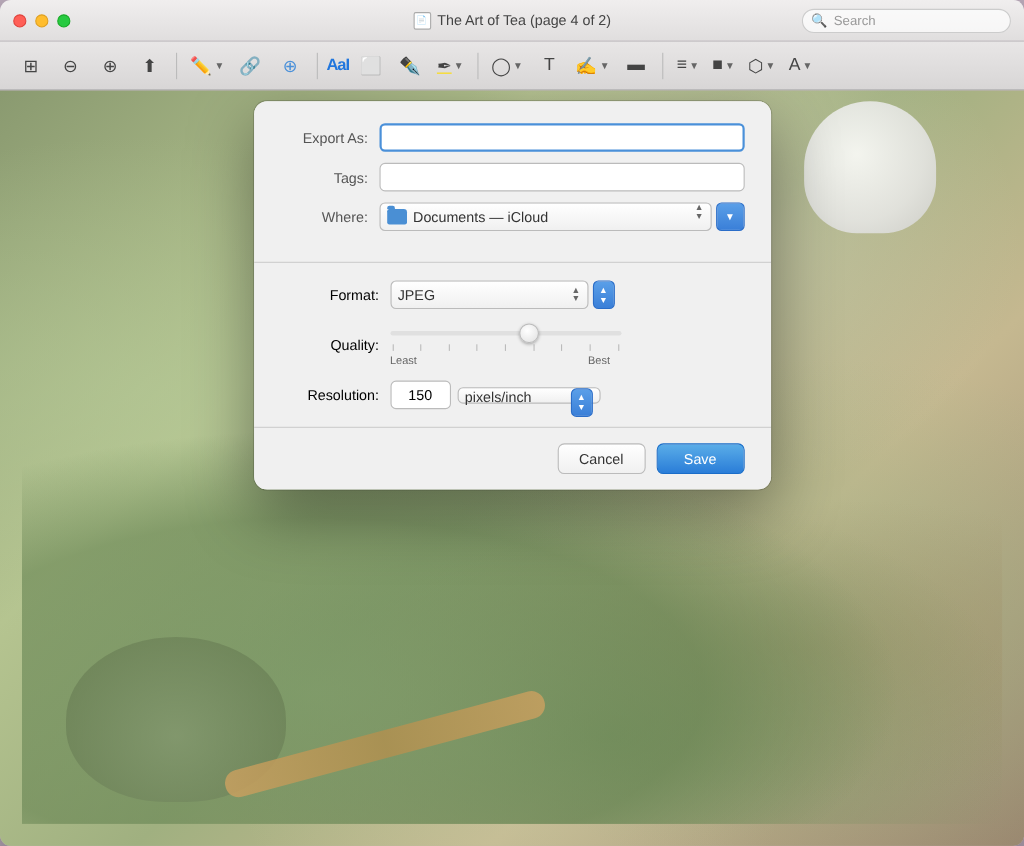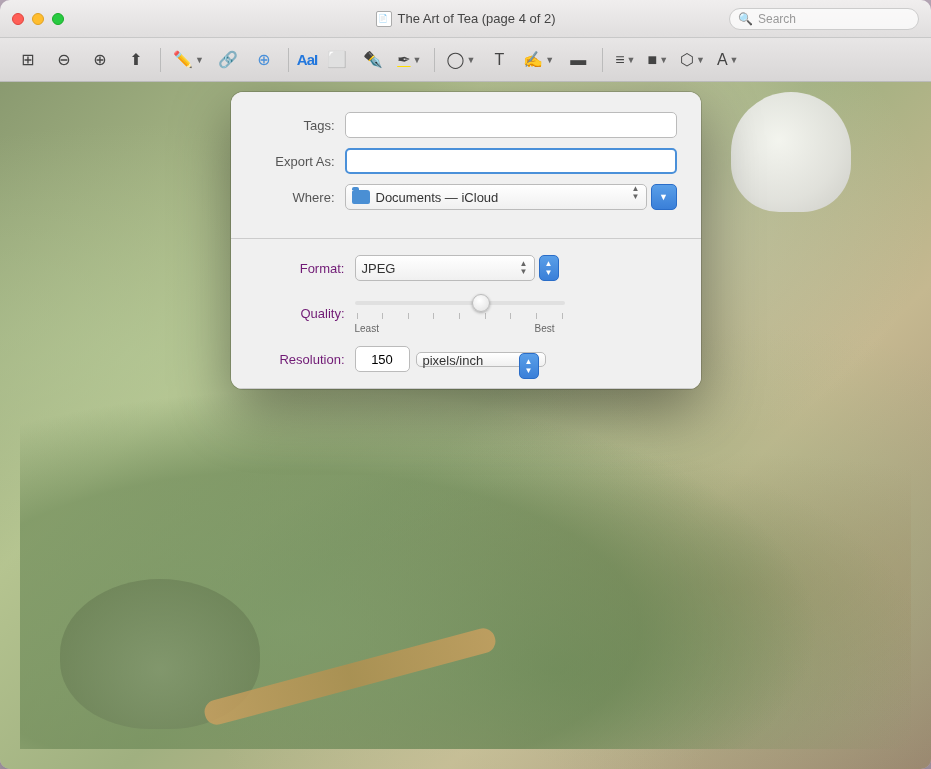--- a/index.html
+++ b/index.html
@@ -339,21 +339,21 @@
       margin-bottom: 12px;
     }
 
     .format-row:last-child,
     .quality-row:last-child,
     .resolution-row:last-child { margin-bottom: 0; }
 
     .format-label {
       width: 100px;
       text-align: right;
-      color: #701a75;
+      color: #000000;
       font-size: 13px;
       padding-right: 10px;
       flex-shrink: 0;
     }
 
     .format-select {
       width: 180px;
       height: 26px;
       border: 1px solid #bbb;
       border-radius: 5px;
@@ -579,27 +579,27 @@
     <div style="position:absolute; bottom:40px; left:60px; width:200px; height:150px; background:radial-gradient(ellipse at 50% 60%, rgba(130,150,110,0.9), rgba(90,110,70,0.7)); border-radius:50% 50% 45% 45%; opacity:0.8;"></div>
 
     <div style="position:absolute; bottom:80px; left:200px; width:300px; height:25px; background:linear-gradient(to right, #c8a060, #b09050, #c8a060); border-radius:12px; transform:rotate(-15deg); opacity:0.85;"></div>
 
     <div class="dialog-overlay">
       <div class="dialog">
 
         <div class="dialog-top-section">
 
           <div class="dialog-row">
+            <div class="dialog-label">Export As:</div>
+            <input type="text" class="dialog-input-text" placeholder="" style="">
+          </div>
+
+          <div class="dialog-row">
             <div class="dialog-label">Tags:</div>
             <input type="text" class="dialog-input-tags" placeholder="" style="">
-          </div>
-
-          <div class="dialog-row">
-            <div class="dialog-label">Export As:</div>
-            <input type="text" class="dialog-input-text" placeholder="" style="">
           </div>
 
           <div class="dialog-row where-row">
             <div class="dialog-label">Where:</div>
             <div class="where-select">
               <div class="where-select-inner">
                 <div class="folder-icon-blue"></div>
                 <span>Documents — iCloud</span>
               </div>
               <div style="display:flex; flex-direction:column; font-size:8px; color:#666; line-height:1;">
@@ -666,19 +666,23 @@
                 <span>▲</span>
                 <span>▼</span>
               </div>
             </div>
           </div>
 
         </div>
 
         <div class="dialog-separator"></div>
 
+        <div class="dialog-buttons">
+          <button class="btn-cancel">Cancel</button>
+          <button class="btn-save">Save</button>
+        </div>
 
       </div>
     </div>
 
   </div>
 
 </div>
 
 </body></html>

